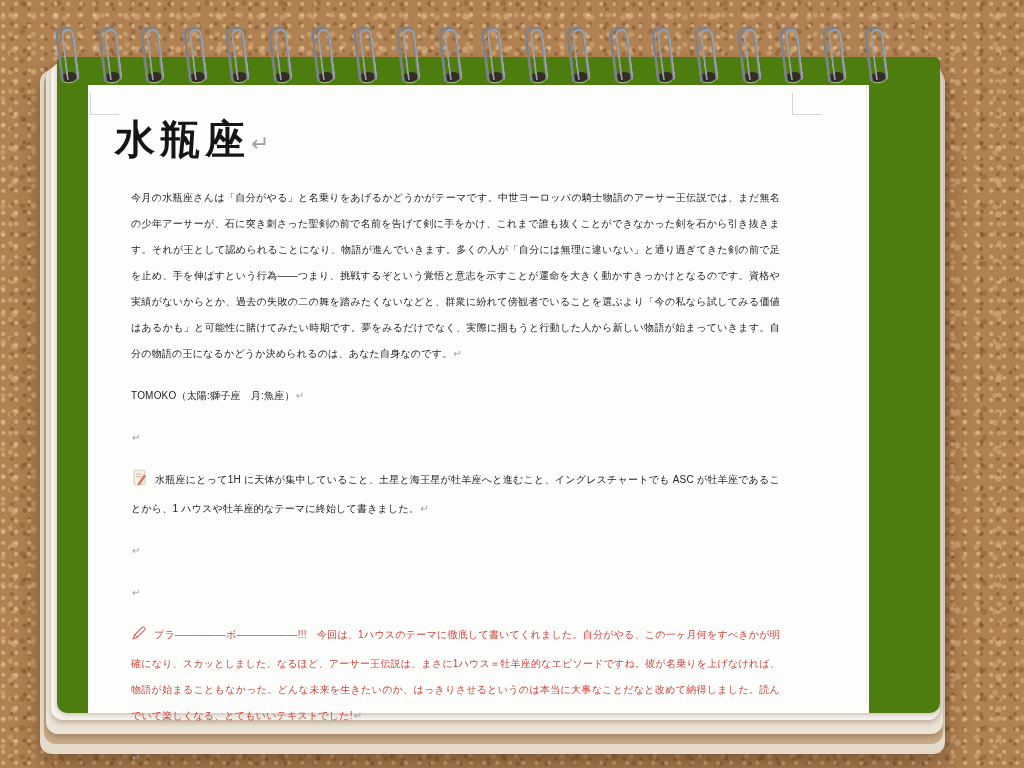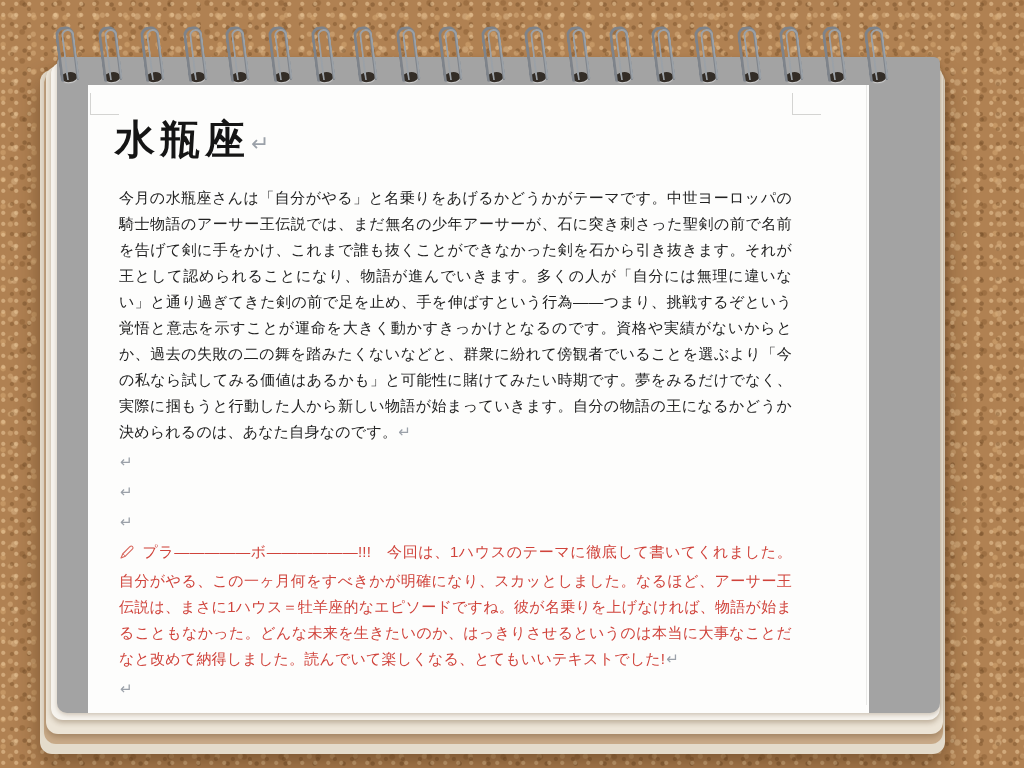--- a/index.html
+++ b/index.html
@@ -19,21 +19,21 @@
   
   .stack{position:absolute;border-radius:12px;}
   .stack.s3{left:40px;top:70px;width:905px;height:684px;background:#e4dbcb;
             box-shadow:0 10px 24px rgba(58,34,12,.45);}
   .stack.s4{left:44px;top:72px;width:899px;height:672px;background:#c9ab89;}
   .stack.s2{left:46px;top:66px;width:897px;height:668px;background:#ece4d6;
             box-shadow:0 3px 6px rgba(90,58,25,.35);}
   .stack.s1{left:51px;top:62px;width:889px;height:658px;background:#f6f3ed;
             box-shadow:0 3px 5px rgba(90,58,25,.3);}
   .page{position:absolute;left:57px;top:57px;width:883px;height:656px;
-        background:#a3a3a3;border-radius:6px 6px 10px 10px;
+        background:#4d7c0f;border-radius:6px 6px 10px 10px;
         box-shadow:0 2px 4px rgba(90,58,25,.25);}
   
   .rings{position:absolute;left:0;top:0;width:1024px;height:100px;}
   .ring{position:absolute;top:26px;width:22px;height:62px;transform:rotate(-7deg);
         transform-origin:50% 90%;}
   .ring .hole{position:absolute;left:2px;top:46px;width:16px;height:10px;
         background:#332d27;border-radius:50%;box-shadow:0 1px 1px rgba(255,255,255,.55);}
   .ring .lp{position:absolute;border-style:solid;border-color:#7e838a;border-bottom:none;
         border-radius:9px 9px 3px 3px;}
   .ring .lp.outer{left:1px;top:0;width:13px;height:52px;border-width:3px 3px 0 3px;}
@@ -42,21 +42,21 @@
   
   .doc{position:absolute;left:31px;top:28px;width:781px;height:628px;background:#fdfdfc;}
   .doc-edge{position:absolute;left:778px;top:0;width:1px;height:620px;background:#e9e9e7;}
   .crop{position:absolute;width:28px;height:21px;border-left:1px solid #d4d4d2;
         border-bottom:1px solid #d4d4d2;}
   .crop.left{left:2px;top:8px;}
   .crop.right{left:704px;top:8px;}
   .text-col{position:absolute;left:27px;top:30px;width:681px;}
   h1.title{margin:0 0 17px 0;font-size:40px;line-height:48px;font-weight:700;
         letter-spacing:5px;color:#151515;}
-  p{margin:4px;font-size:15px;line-height:26px;color:#222;
+  p{margin:16px;font-size:10px;line-height:26px;color:#222;
     text-align:justify;letter-spacing:.2px;}
   p.no-just{text-align:left;}
   p.comment{color:#d0433b;}
   .ret{color:#9ba1a9;font-weight:400;letter-spacing:0;margin-left:1px;}
   h1 .ret{font-size:22px;vertical-align:2px;}
   .icon{display:inline-block;vertical-align:-3px;margin-right:7px;}
   .blank{min-height:26px;}
 </style>
 </head>
 <body>
@@ -73,23 +73,31 @@
     <div class="doc">
       <div class="crop left"></div>
       <div class="crop right"></div>
       <div class="doc-edge"></div>
 
       <div class="text-col">
         <h1 class="title"><span>水瓶座</span><span class="ret">↵</span></h1>
 
         <p><span>今月の水瓶座さんは「自分がやる」と名乗りをあげるかどうかがテーマです。中世ヨーロッパの騎士物語のアーサー王伝説では、まだ無名の少年アーサーが、石に突き刺さった聖剣の前で名前を告げて剣に手をかけ、これまで誰も抜くことができなかった剣を石から引き抜きます。それが王として認められることになり、物語が進んでいきます。多くの人が「自分には無理に違いない」と通り過ぎてきた剣の前で足を止め、手を伸ばすという行為――つまり、挑戦するぞという覚悟と意志を示すことが運命を大きく動かすきっかけとなるのです。資格や実績がないからとか、過去の失敗の二の舞を踏みたくないなどと、群衆に紛れて傍観者でいることを選ぶより「今の私なら試してみる価値はあるかも」と可能性に賭けてみたい時期です。夢をみるだけでなく、実際に掴もうと行動した人から新しい物語が始まっていきます。自分の物語の王になるかどうか決められるのは、あなた自身なのです。</span><span class="ret">↵</span></p>
 
-
-        <p class="blank no-just"><span class="ret">↵</span></p>
-
+        <p class="no-just"><span>TOMOKO（太陽:獅子座　月:魚座）</span><span class="ret">↵</span></p>
+
+        <p class="blank no-just"><span class="ret">↵</span></p>
+
+        <p><span class="icon"><svg width="17" height="17" viewBox="0 0 20 20">
+                <rect x="3.5" y="1.5" width="13" height="17" rx="1.5" fill="#f7f1e8" stroke="#cfc2ad" stroke-width="1"></rect>
+                <line x1="6" y1="6" x2="13" y2="6" stroke="#bfae92" stroke-width="1"></line>
+                <line x1="6" y1="9" x2="12" y2="9" stroke="#bfae92" stroke-width="1"></line>
+                <path d="M8.6 16.2 L15.2 6.6 L17.6 8.3 L11 17.8 Z" fill="#e2725b"></path>
+                <path d="M8.6 16.2 L11 17.8 L7.8 19 Z" fill="#8a7455"></path>
+              </svg></span><span>水瓶座にとって1H に天体が集中していること、土星と海王星が牡羊座へと進むこと、イングレスチャートでも ASC が牡羊座であることから、1 ハウスや牡羊座的なテーマに終始して書きました。</span><span class="ret">↵</span></p>
 
         <p class="blank no-just"><span class="ret">↵</span></p>
         <p class="blank no-just"><span class="ret">↵</span></p>
 
         <p class="comment"><span class="icon"><svg width="16" height="16" viewBox="0 0 20 20">
                 <path d="M2.5 17.5 L4.8 12.2 L13.6 3.4 Q15.3 1.8 16.9 3.2 Q18.4 4.7 16.7 6.4 L7.9 15.2 Z" fill="none" stroke="#d8685e" stroke-width="1.4" stroke-linejoin="round"></path>
                 <path d="M4.8 12.2 L7.9 15.2" stroke="#d8685e" stroke-width="1.1"></path>
               </svg></span><span>プラ―――――ボ――――――!!!　今回は、1ハウスのテーマに徹底して書いてくれました。自分がやる、この一ヶ月何をすべきかが明確になり、スカッとしました。なるほど、アーサー王伝説は、まさに1ハウス＝牡羊座的なエピソードですね。彼が名乗りを上げなければ、物語が始まることもなかった。どんな未来を生きたいのか、はっきりさせるというのは本当に大事なことだなと改めて納得しました。読んでいて楽しくなる、とてもいいテキストでした!</span><span class="ret">↵</span></p>
 
         <p class="blank no-just"><span class="ret">↵</span></p>

